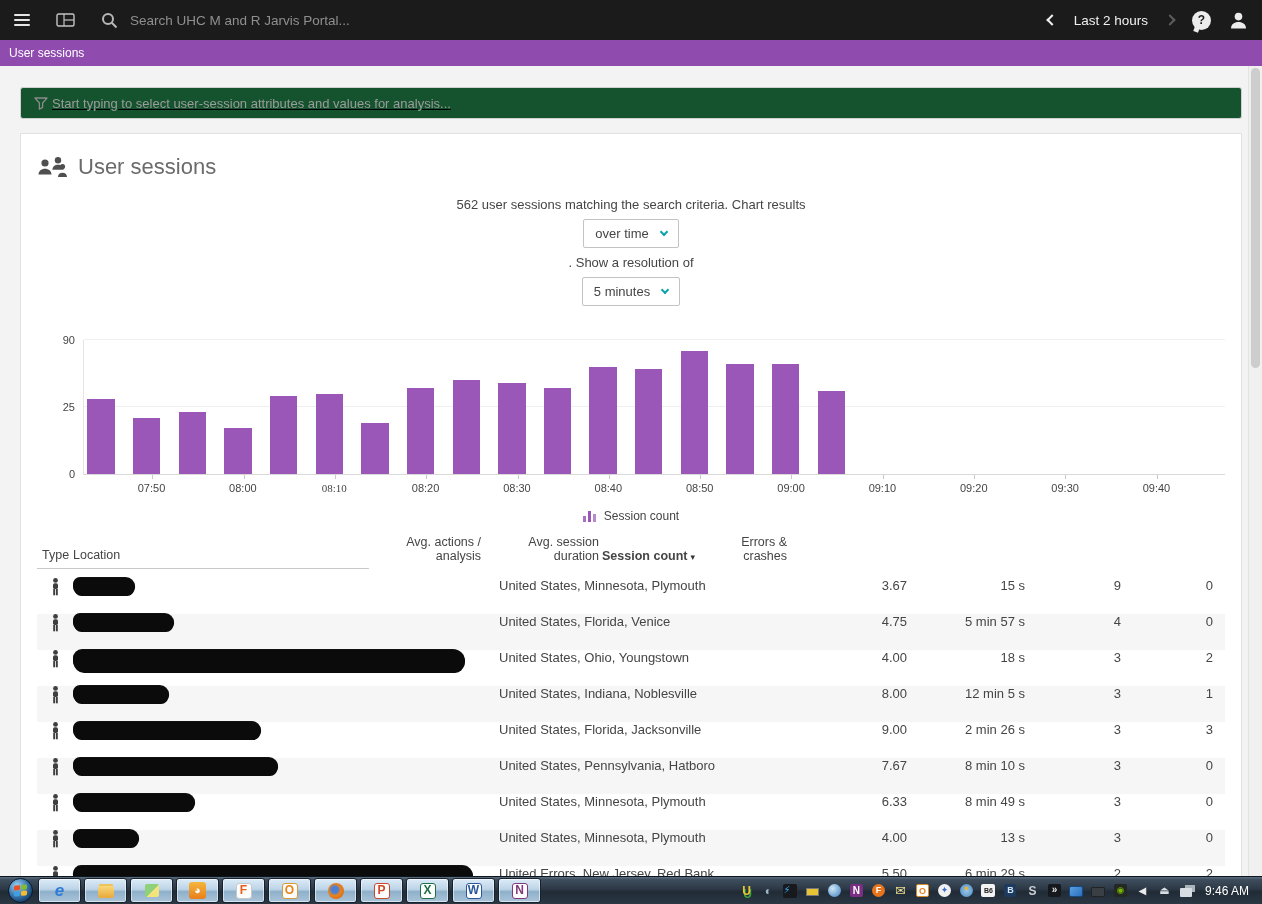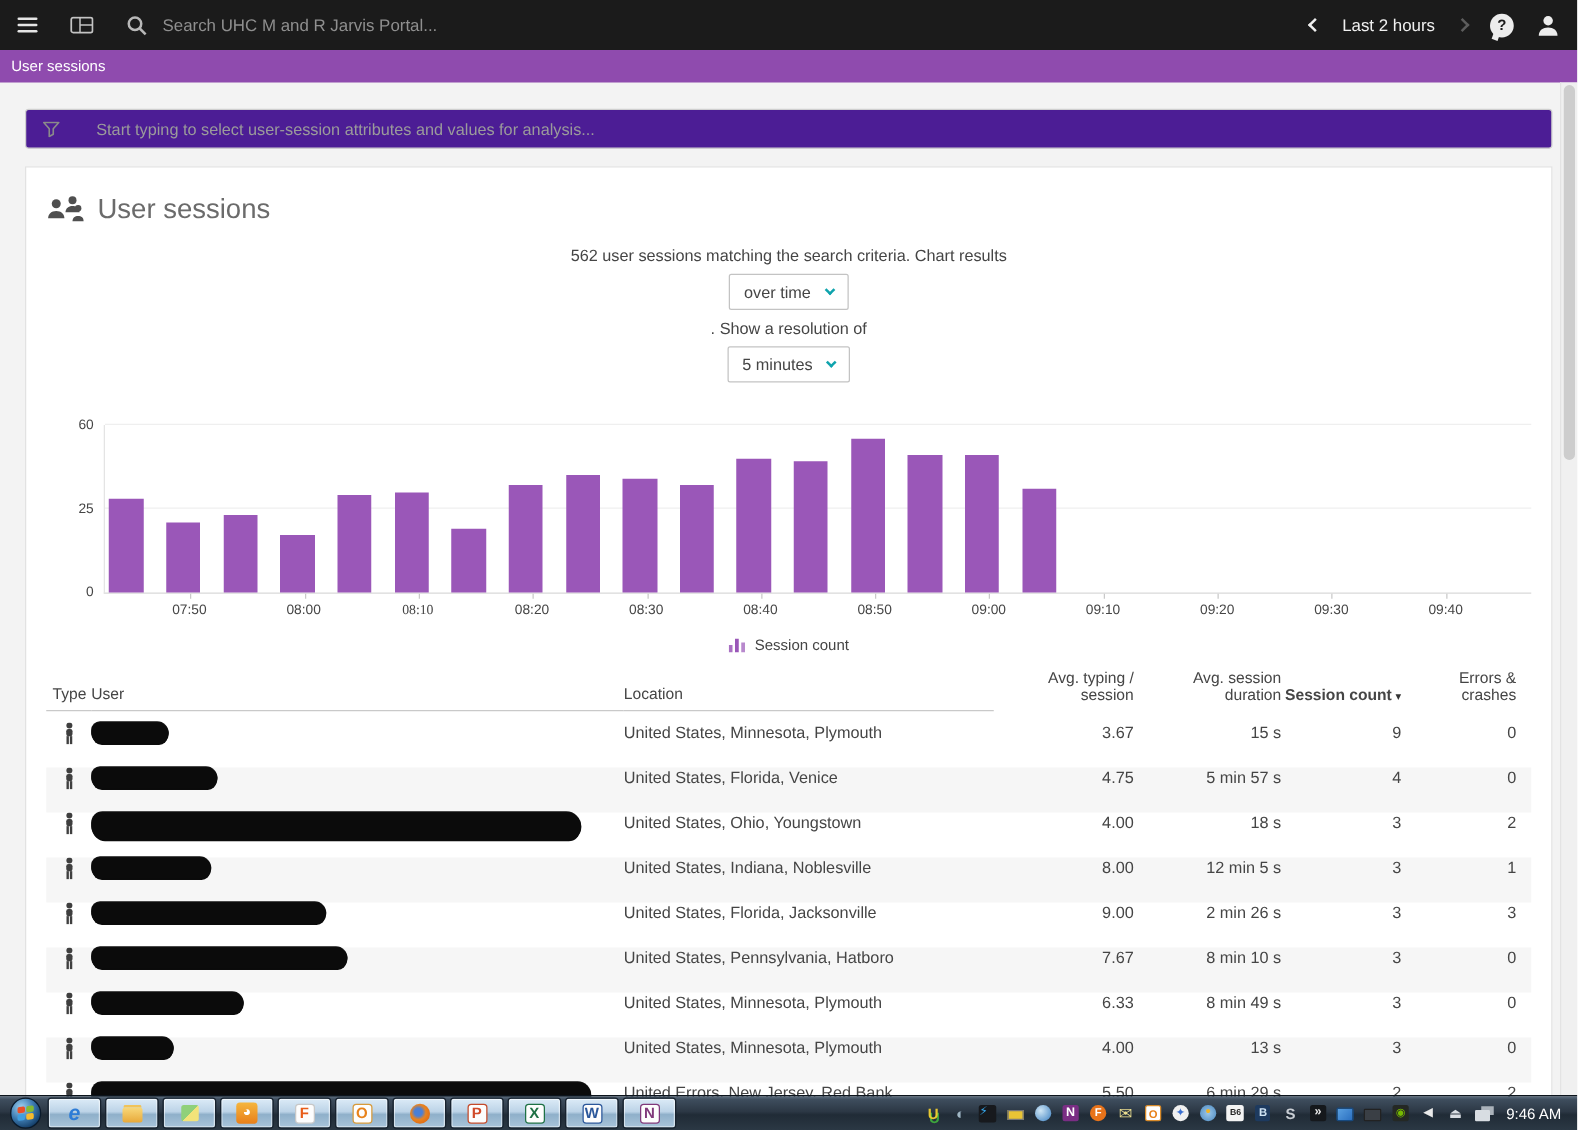--- a/index.html
+++ b/index.html
@@ -18,21 +18,21 @@
   .chev { display:inline-block; width:8px; height:8px; border-left:2px solid #f0f0f0; border-bottom:2px solid #f0f0f0; transform:rotate(45deg); }
   .chev.right { transform:rotate(-135deg); border-color:#5d5d5d; }
   .tf-label { color:#f0f0f0; font-size:13.5px; }
   .help-bubble { width:19px; height:19px; background:#ececec; border-radius:50%; color:#1b1b1b; font-size:12px; font-weight:bold; display:flex; align-items:center; justify-content:center; position:relative; }
   .help-bubble:after { content:""; position:absolute; left:2px; bottom:-2px; width:5px; height:5px; background:#ececec; transform:rotate(20deg); }
 
   
   .banner { height:26px; background:#8f4bae; color:#fff; font-size:12px; display:flex; align-items:center; padding:0 9px; }
 
   
-  .filterbar { margin:21px 20px 14px; height:32px; background:#4c1d95; border:1px solid #cfcfcf; border-radius:3px; display:flex; align-items:center; gap:29px; padding:0 13px; }
+  .filterbar { margin:21px 20px 14px; height:32px; background:#14532d; border:1px solid #cfcfcf; border-radius:3px; display:flex; align-items:center; gap:4px; padding:0 13px;text-decoration:underline; }
   .filterbar .ph { color:#9b9b9b; font-size:13px; }
 
   
   .card { margin:0 20px; background:#fff; border:1px solid #e2e2e2; padding:20px 16px 0; }
   .card-head { display:flex; align-items:center; gap:11px; color:#6b6b6b; }
   .card-head h1 { font-size:22px; font-weight:400; }
   .summary { margin-top:17px; display:flex; align-items:center; gap:7px; font-size:13px; color:#454545;flex-direction:column; }
   .select { border:1px solid #c3c3c3; border-radius:2px; height:29px; display:inline-flex; align-items:center; gap:12px; padding:0 11px; background:#fff; cursor:pointer; }
   .sel-chev { width:6px; height:6px; border-left:2px solid #0fa3ad; border-bottom:2px solid #0fa3ad; transform:rotate(-45deg); margin-top:-3px; }
 
@@ -176,21 +176,21 @@
         <span>5 minutes</span>
         <i class="sel-chev"></i>
       </span>
     </div>
 
     <div class="chart">
       <div class="plot" id="plot">
           <span class="ylab" style="bottom: 0%;">0</span>
           <span class="ylab" style="bottom: 50%;">25</span>
           <i class="gridline" style="bottom: 50%;"></i>
-          <span class="ylab" style="bottom: 100%;">60</span>
+          <span class="ylab" style="bottom: 100%;">90</span>
           <i class="gridline" style="bottom: 100%;"></i>
           <div class="bar" title="07:45: 28" style="left: 0.3%; width: 2.4%; height: 56%; background: rgb(154, 87, 184);"></div>
           <div class="bar" title="07:50: 21" style="left: 4.3%; width: 2.4%; height: 42%; background: rgb(154, 87, 184);"></div>
           <div class="bar" title="07:55: 23" style="left: 8.3%; width: 2.4%; height: 46%; background: rgb(154, 87, 184);"></div>
           <div class="bar" title="08:00: 17" style="left: 12.3%; width: 2.4%; height: 34%; background: rgb(154, 87, 184);"></div>
           <div class="bar" title="08:05: 29" style="left: 16.3%; width: 2.4%; height: 58%; background: rgb(154, 87, 184);"></div>
           <div class="bar" title="08:10: 30" style="left: 20.3%; width: 2.4%; height: 60%; background: rgb(154, 87, 184);"></div>
           <div class="bar" title="08:15: 19" style="left: 24.3%; width: 2.4%; height: 38%; background: rgb(154, 87, 184);"></div>
           <div class="bar" title="08:20: 32" style="left: 28.3%; width: 2.4%; height: 64%; background: rgb(154, 87, 184);"></div>
           <div class="bar" title="08:25: 35" style="left: 32.3%; width: 2.4%; height: 70%; background: rgb(154, 87, 184);"></div>
@@ -238,23 +238,22 @@
           <rect x="10" y="4" width="3" height="8" opacity="0.7"></rect>
         </svg>
       </span>
       <span>Session count</span>
     </div>
 
 
     <div>
       <div class="thead">
         <span class="col-type">Type</span>
-        <span class="col-user">User</span>
         <span class="col-loc">Location</span>
-        <span class="col-n1">Avg. typing / session</span>
+        <span class="col-n1">Avg. actions / analysis</span>
         <span class="col-n2">Avg. session duration</span>
         <span class="col-n3"><span>Session count</span><span class="sort-arrow">▾</span></span>
         <span class="col-n4">Errors &amp; crashes</span>
       </div>
       <div class="tbody" id="tbody">
   <div class="trow">
     <span class="col-type">
       <svg width="11" height="18" viewBox="0 0 11 18" fill="#3f3f3f">
         <circle cx="5.5" cy="2.4" r="2.4"></circle>
         <rect x="3" y="5.2" width="5" height="5.8" rx="1.8"></rect>

